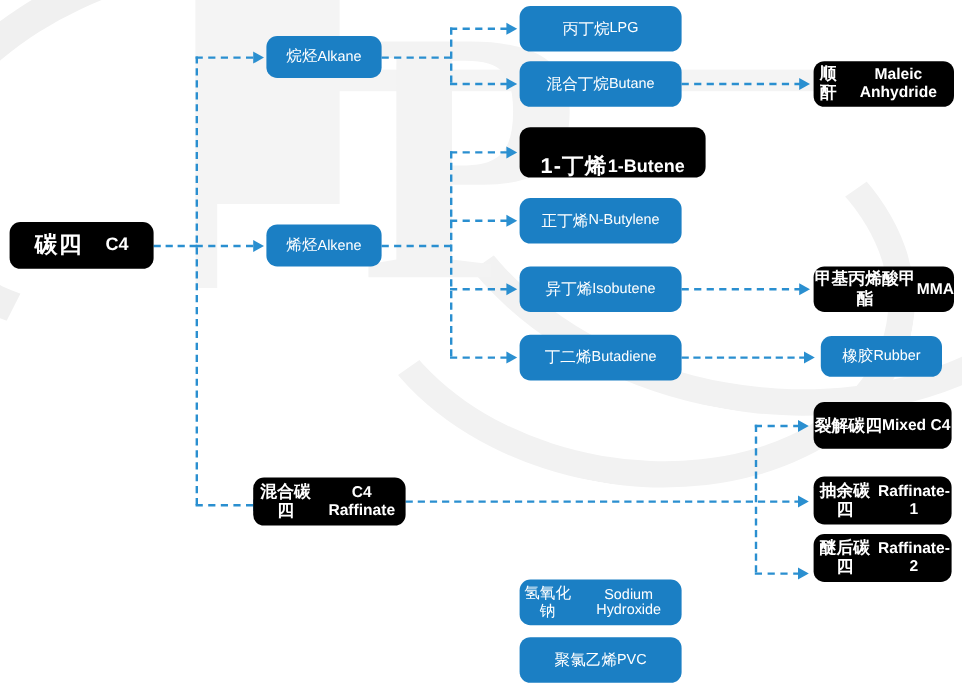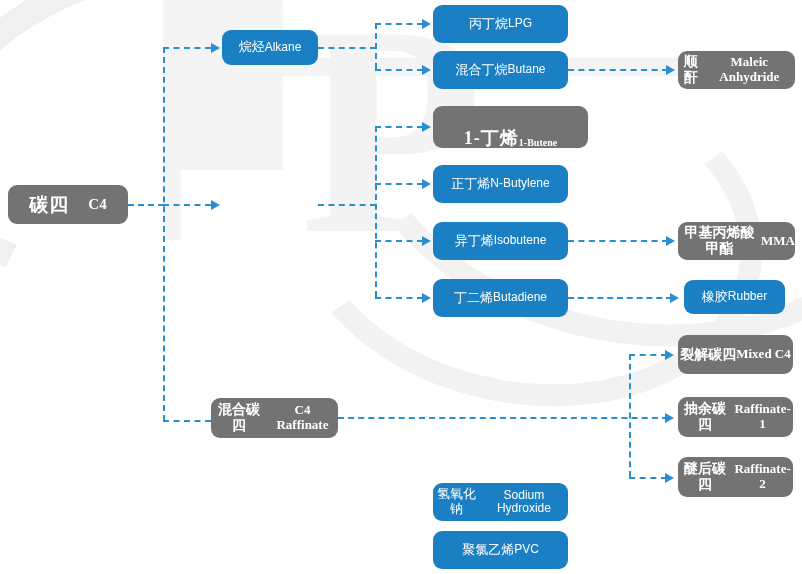--- a/index.html
+++ b/index.html
@@ -52,34 +52,34 @@
     justify-content:center;
     color:#ffffff;
     text-align:center;
     line-height:1.12;
     z-index:5;
   }
   .node .cn{display:block;}
   .node .en{display:block;}
 
   .blue{background:#1b7fc4;}
-  .green{background:#737373;font-family:Liberation Serif, serif;}
+  .green{background:#000000;}
 
   
   .sz-sm .cn{font-size:13px;font-weight:normal;}
   .sz-sm .en{font-size:12px;font-weight:normal;}
 
   .sz-md .cn{font-size:14px;font-weight:bold;}
   .sz-md .en{font-size:13px;font-weight:bold;}
 
   .sz-lg .cn{font-size:19px;font-weight:bold;letter-spacing:1px;}
   .sz-lg .en{font-size:15px;font-weight:bold;}
 
   .sz-xl .cn{font-size:18px;font-weight:bold;letter-spacing:1px;}
-  .sz-xl .en{font-size:10px;font-weight:bold;}
+  .sz-xl .en{font-size:15px;font-weight:bold;}
 
   
   .h-line{
     position:absolute;
     height:0;
     border-top:2px dashed #2a8fd0;
     z-index:3;
   }
   .v-line{
     position:absolute;
@@ -159,20 +159,24 @@
   <div class="node green sz-lg" style="left:8px;top:185px;width:120px;height:39px;gap:19px;">
     <span class="cn">碳四</span>
     <span class="en">C4</span>
   </div>
 
   <div class="node blue sz-sm" style="left:222px;top:30px;width:96px;height:35px;">
     <span class="cn">烷烃</span>
     <span class="en">Alkane</span>
   </div>
 
+  <div class="node blue sz-sm" style="left:222px;top:187px;width:96px;height:35px;">
+    <span class="cn">烯烃</span>
+    <span class="en">Alkene</span>
+  </div>
 
   <div class="node blue sz-sm" style="left:433px;top:5px;width:135px;height:38px;">
     <span class="cn">丙丁烷</span>
     <span class="en">LPG</span>
   </div>
 
   <div class="node blue sz-sm" style="left:433px;top:51px;width:135px;height:38px;">
     <span class="cn">混合丁烷</span>
     <span class="en">Butane</span>
   </div>
@@ -220,21 +224,21 @@
   <div class="node green sz-md" style="left:678px;top:335px;width:115px;height:39px;">
     <span class="cn">裂解碳四</span>
     <span class="en">Mixed C4</span>
   </div>
 
   <div class="node green sz-md" style="left:678px;top:397px;width:115px;height:40px;">
     <span class="cn">抽余碳四</span>
     <span class="en">Raffinate-1</span>
   </div>
 
-  <div class="node green sz-md" style="left:678px;top:457px;width:115px;height:40px;justify-content:space-between;">
+  <div class="node green sz-md" style="left:678px;top:445px;width:115px;height:40px;justify-content:space-between;">
     <span class="cn">醚后碳四</span>
     <span class="en">Raffinate-2</span>
   </div>
 
   <div class="node blue sz-sm" style="left:433px;top:483px;width:135px;height:38px;">
     <span class="cn">氢氧化钠</span>
     <span class="en">Sodium Hydroxide</span>
   </div>
 
   <div class="node blue sz-sm" style="left:433px;top:531px;width:135px;height:38px;">

